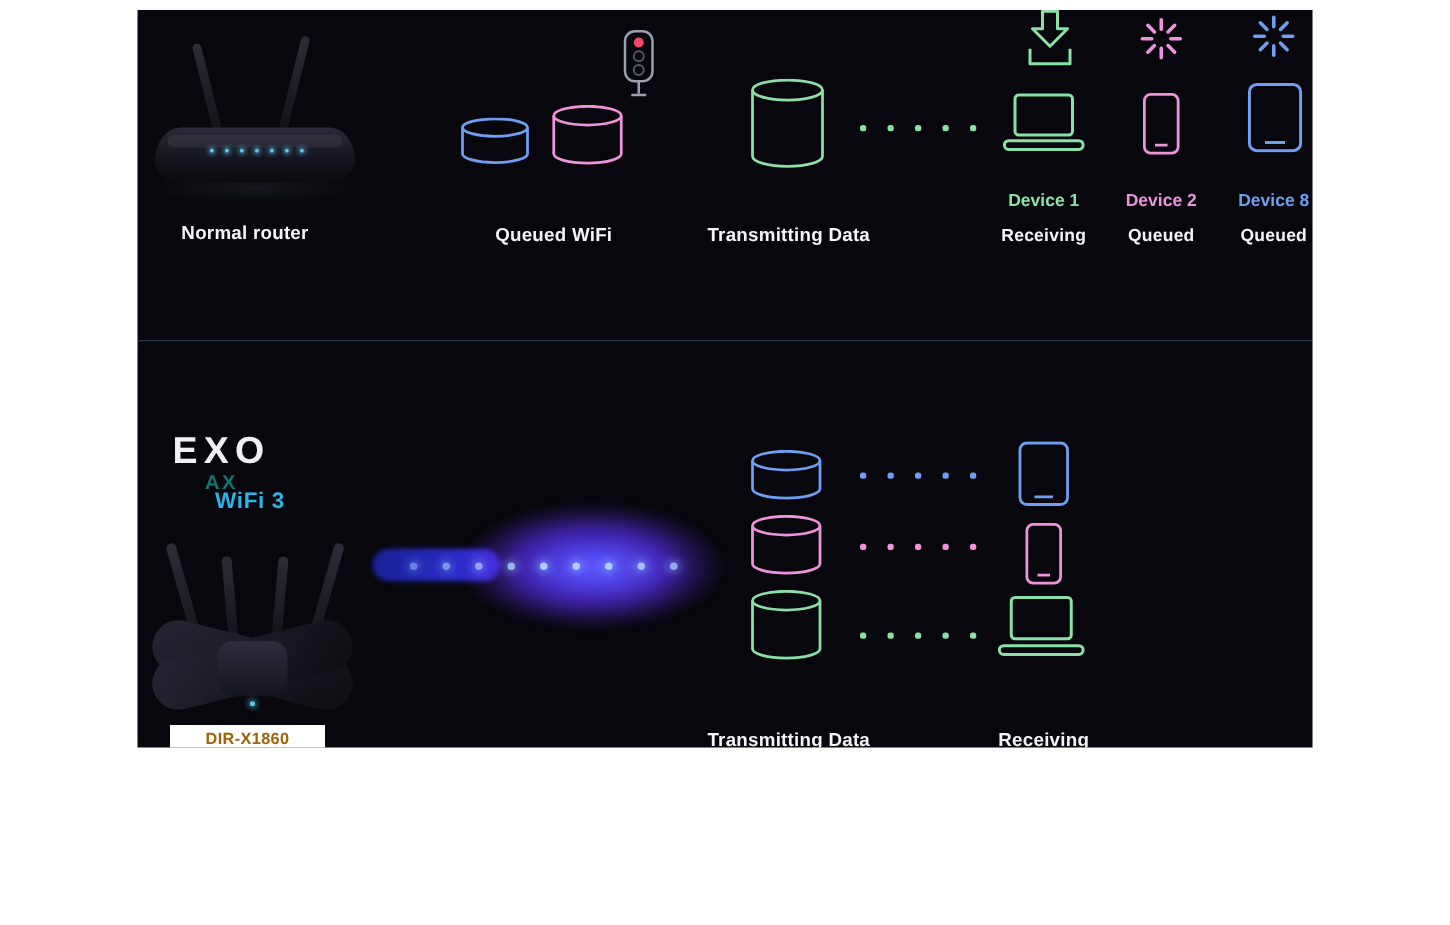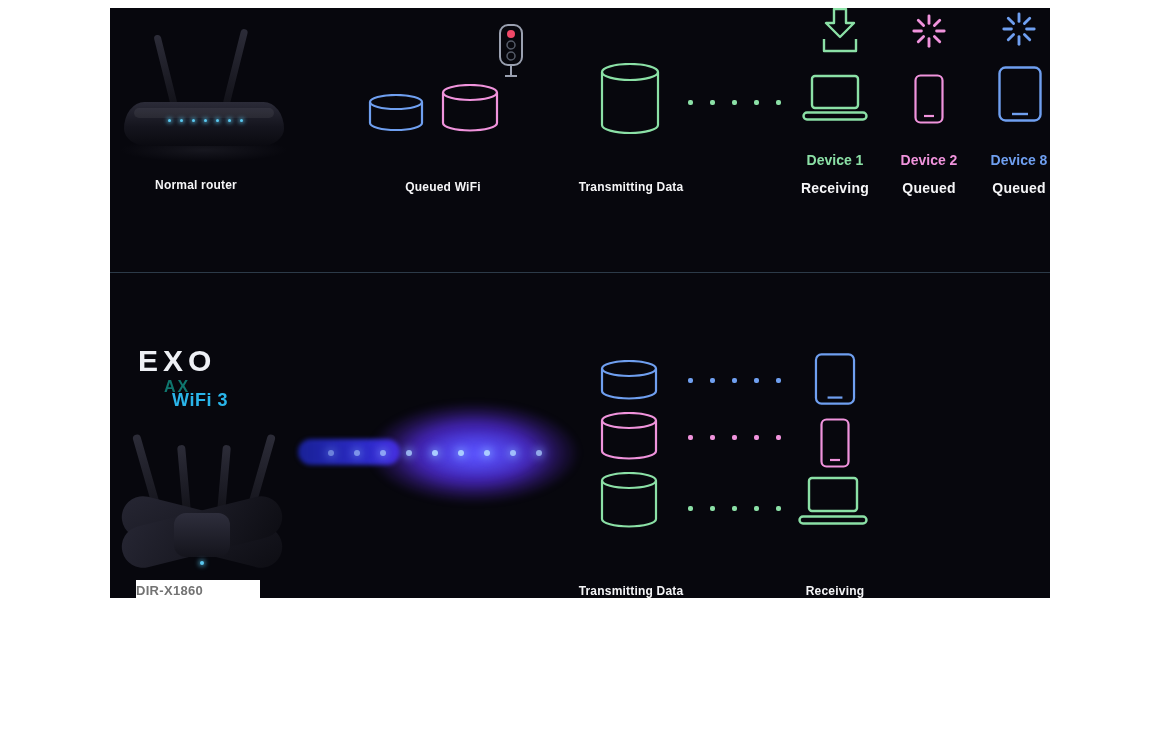--- a/index.html
+++ b/index.html
@@ -1,20 +1,20 @@
 <!DOCTYPE html>
 <html><head>
 <meta charset="utf-8">
 <style>
   * { margin:0; padding:0; box-sizing:border-box; }
   body { background:#ffffff; font-family:"Liberation Sans", sans-serif; }
   .canvas { position:relative; width:1160px; height:740px; background:#ffffff; overflow:hidden; }
   .panel { position:absolute; left:110px; top:8px; width:940px; height:590px; background:#07070d; overflow:hidden; }
   .abs { position:absolute; }
-  .lbl { position:absolute; font-weight:bold; font-size:12px; color:#f5f5f7; text-align:center; letter-spacing:0.2px; }
+  .lbl { position:absolute; font-weight:bold; font-size:15px; color:#f5f5f7; text-align:center; letter-spacing:0.2px; }
   .devname { position:absolute; font-weight:bold; font-size:14px; text-align:center; }
   .c-green { color:#8be0a6; } .c-pink { color:#f093dc; } .c-blue { color:#6f9ff0; }
   .divider { position:absolute; left:0; top:264px; width:940px; height:1px; background:#2c3a48; }
 
   .dots { position:absolute; display:flex; gap:17px; align-items:center; }
   .dot { width:5px; height:5px; border-radius:2px; }
   .dot.g { background:#8be0a6; } .dot.p { background:#f093dc; } .dot.b { background:#6f9ff0; }
 
   
   .beam-tail { position:absolute; left:188px; top:431px; width:102px; height:26px; border-radius:14px;
@@ -51,21 +51,21 @@
   .r2-bar { position:absolute; left:8px; top:98px; width:164px; height:42px; border-radius:24px;
     background:linear-gradient(135deg,#262633,#0d0d13); }
   .r2-bar.x1 { transform:rotate(14deg); }
   .r2-bar.x2 { transform:rotate(-14deg); }
   .r2-cap { position:absolute; left:62px; top:100px; width:56px; height:44px; border-radius:12px;
     background:linear-gradient(180deg,#2e2e3c,#14141c); }
   .r2-led { position:absolute; left:88px; top:148px; width:4px; height:4px; border-radius:50%;
     background:#5ac8f0; box-shadow:0 0 5px 1px rgba(90,200,240,0.8); }
 
   .model-badge { position:absolute; left:26px; top:572px; width:124px; height:22px; background:#ffffff;
-    color:#737373; font-weight:bold; font-size:13px; text-align:left; line-height:22px; letter-spacing:0.3px; }
+    color:#a16207; font-weight:bold; font-size:13px; text-align:center; line-height:22px; letter-spacing:0.3px; }
 
   .exo-logo { position:absolute; left:28px; top:336px; display:flex; align-items:center; height:34px;flex-direction:column; }
   .exo-text { font-size:30px; font-weight:bold; color:#eef0f5; letter-spacing:5px; }
   .exo-sep { display:inline-block; width:1px; height:22px; background:#9aa0b0; margin:0 8px 0 4px; }
   .exo-ax { font-size:16px; font-weight:bold; color:#0f766e; letter-spacing:2px; }
   .wifi6 { position:absolute; left:10px; top:382px; width:160px; text-align:center;
     color:#2ab5ea; font-size:18px; font-weight:bold; letter-spacing:0.5px; }
 
   svg { display:block; }
 </style>

